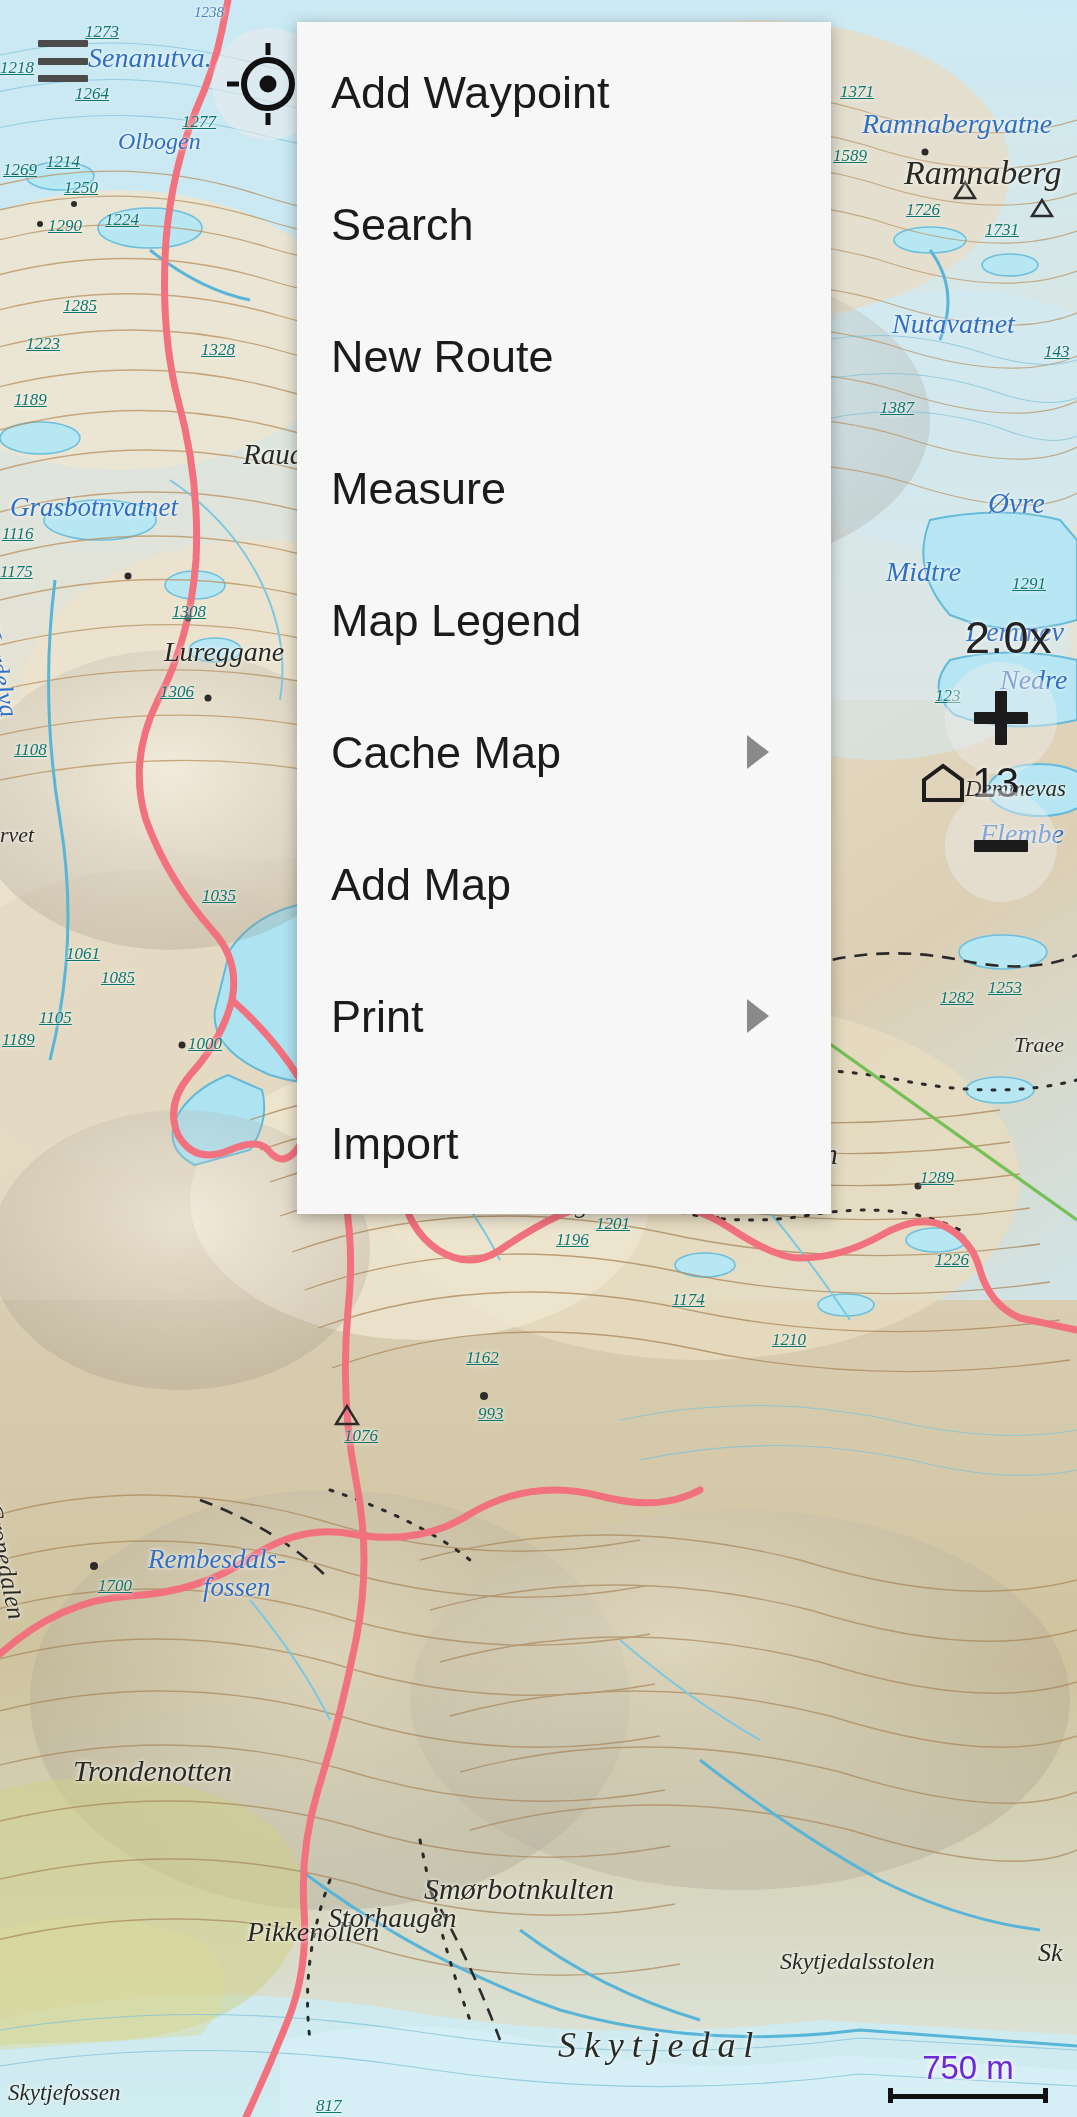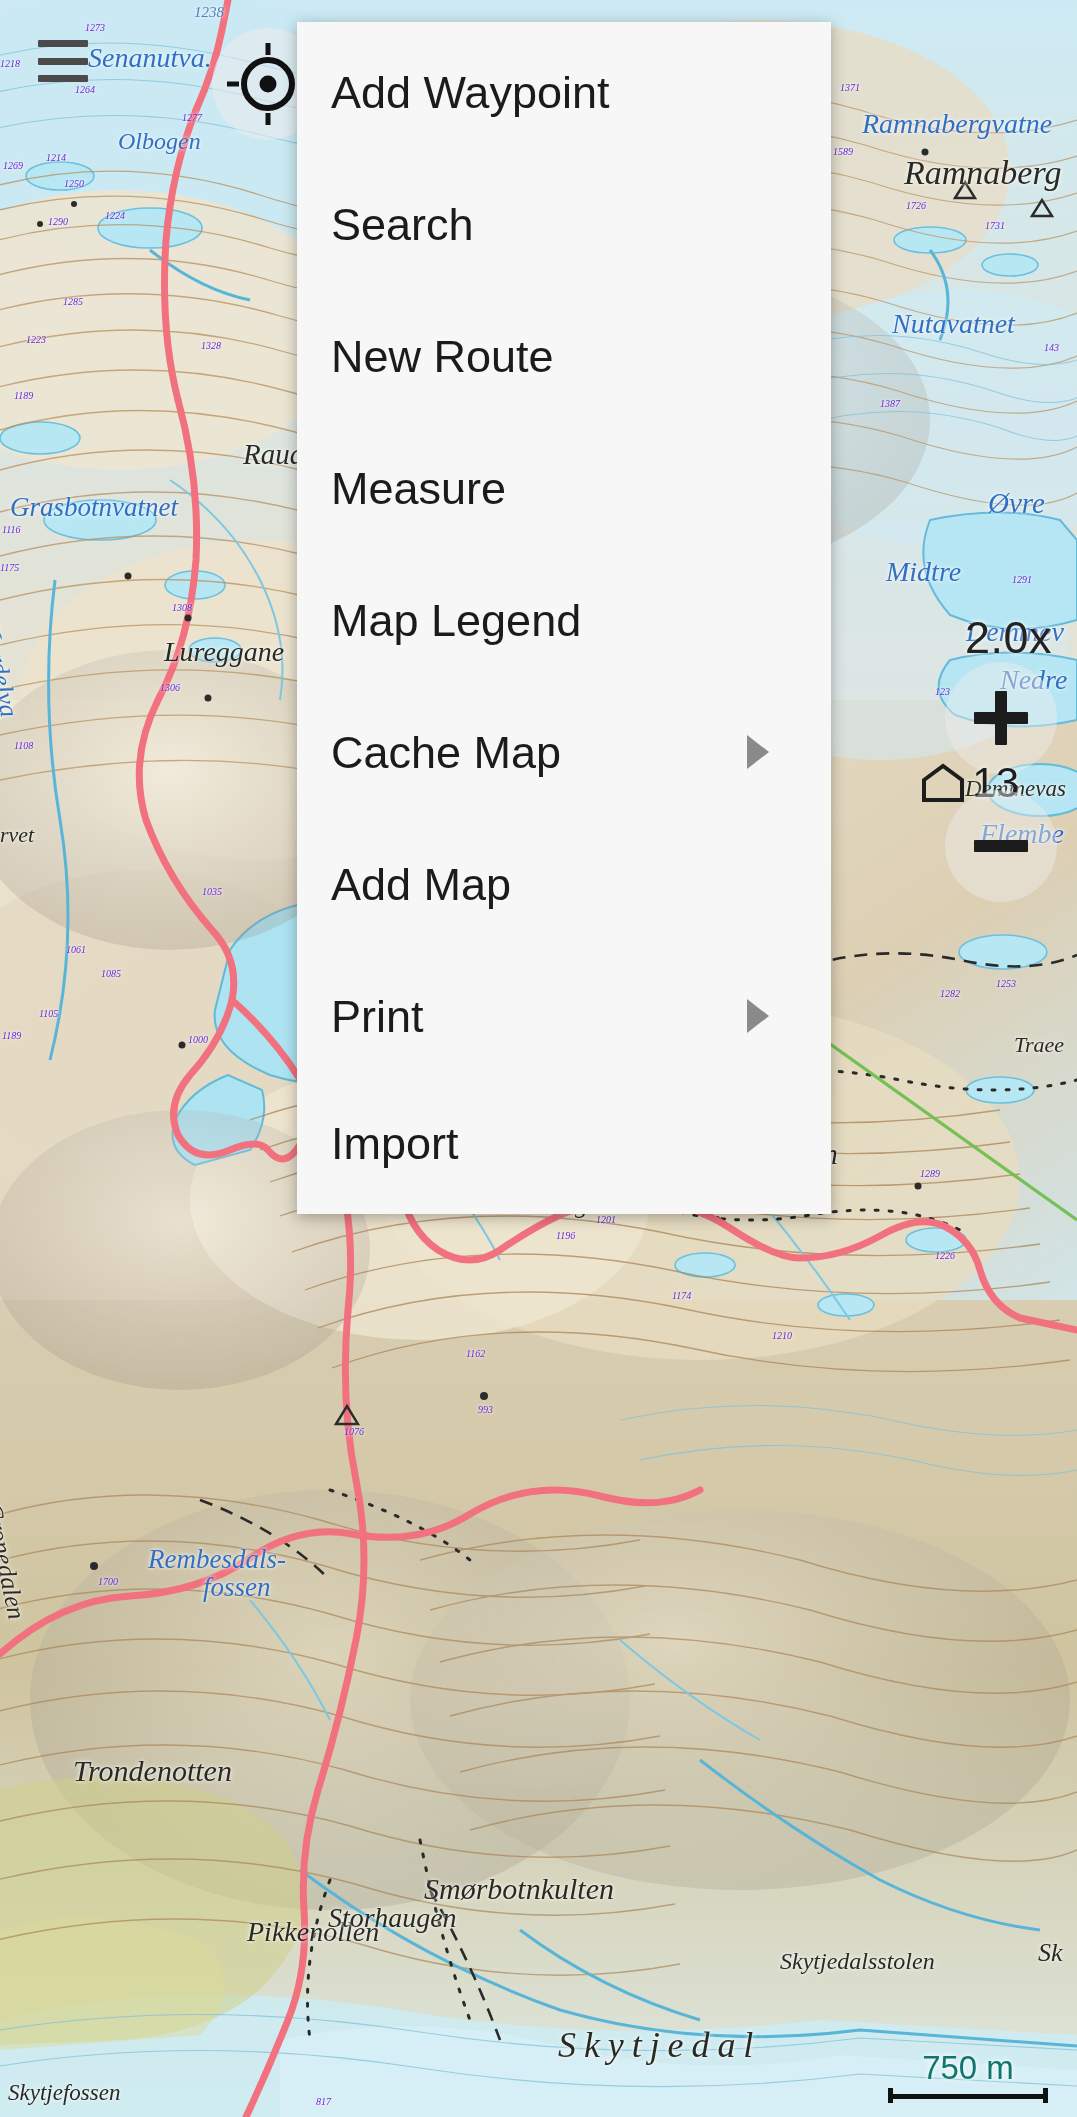--- a/index.html
+++ b/index.html
@@ -20,21 +20,21 @@
     position:absolute;
     font-family:"Liberation Serif",serif;
     font-style:italic;
     white-space:nowrap;
     pointer-events:none;
     text-shadow:0 0 3px rgba(255,255,255,.85),0 0 6px rgba(255,255,255,.7);
   }
   .lbl-water{color:#2f6fc4;}
   .lbl-land{color:#2a2a24;}
   .lbl-spaced{letter-spacing:.22em;}
-  .lbl-elev{color:#6d28d9;font-size:10px;font-style:italic;}
+  .lbl-elev{color:#0f766e;font-size:17px;font-style:italic;text-decoration:underline;}
   .lbl-elev-w{color:#4b7fc0;font-size:15px;font-style:italic;}
 
   
   #hamburger{
     position:absolute;left:38px;top:40px;
     width:50px;height:42px;
     display:flex;flex-direction:column;justify-content:space-between;
     cursor:pointer;
   }
   #hamburger span{display:block;height:7px;border-radius:1px;background:#4b4b4b;}
@@ -91,21 +91,21 @@
     line-height:1;
   }
 
   
   #scalebar{
     position:absolute;right:14px;bottom:14px;
     width:190px;
     display:flex;flex-direction:column;align-items:center;
   }
   #scalebar .sbtext{
-    font-size:33px;color:#0f766e;
+    font-size:33px;color:#6d28d9;
     font-family:"Liberation Sans",sans-serif;
     text-shadow:0 0 4px rgba(255,255,255,.95),0 0 8px rgba(255,255,255,.8);
     line-height:1;
     margin-bottom:4px;
   }
   #scalebar .sbline{
     position:relative;width:160px;height:15px;
   }
   #scalebar .sbline:before{
     content:"";position:absolute;left:0;right:0;top:6px;height:5px;background:#111;
@@ -447,21 +447,21 @@
     <div class="maplabel lbl-elev" style="left:98px;top:1576px;">1700</div>
     <div class="maplabel lbl-elev" style="left:833px;top:146px;">1589</div>
     <div class="maplabel lbl-elev" style="left:906px;top:200px;">1726</div>
     <div class="maplabel lbl-elev" style="left:985px;top:220px;">1731</div>
     <div class="maplabel lbl-elev" style="left:840px;top:82px;">1371</div>
     <div class="maplabel lbl-elev" style="left:1044px;top:342px;">143</div>
     <div class="maplabel lbl-elev" style="left:880px;top:398px;">1387</div>
     <div class="maplabel lbl-elev" style="left:1012px;top:574px;">1291</div>
     <div class="maplabel lbl-elev" style="left:935px;top:686px;">123</div>
     <div class="maplabel lbl-elev" style="left:940px;top:988px;">1282</div>
-    <div class="maplabel lbl-elev" style="left:988px;top:978px;margin-left:8px;">1253</div>
+    <div class="maplabel lbl-elev" style="left:988px;top:978px;">1253</div>
     <div class="maplabel lbl-elev" style="left:519px;top:1132px;">1147</div>
     <div class="maplabel lbl-elev" style="left:684px;top:1134px;">1209</div>
     <div class="maplabel lbl-elev" style="left:758px;top:1164px;">1295</div>
     <div class="maplabel lbl-elev" style="left:920px;top:1168px;">1289</div>
     <div class="maplabel lbl-elev" style="left:596px;top:1214px;">1201</div>
     <div class="maplabel lbl-elev" style="left:556px;top:1230px;">1196</div>
     <div class="maplabel lbl-elev" style="left:935px;top:1250px;">1226</div>
     <div class="maplabel lbl-elev" style="left:672px;top:1290px;">1174</div>
     <div class="maplabel lbl-elev" style="left:772px;top:1330px;">1210</div>
     <div class="maplabel lbl-elev" style="left:466px;top:1348px;">1162</div>

